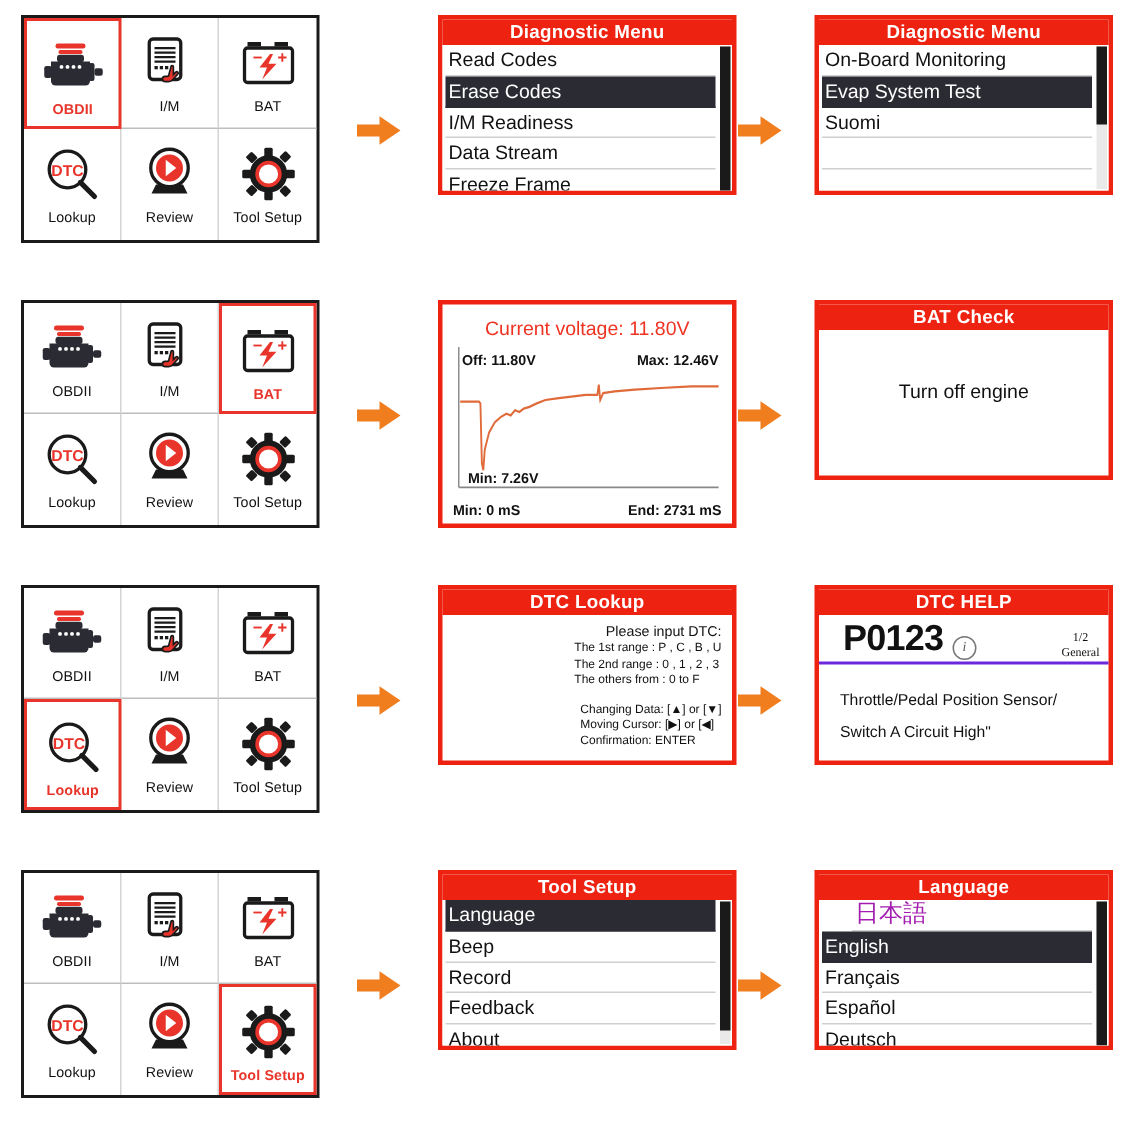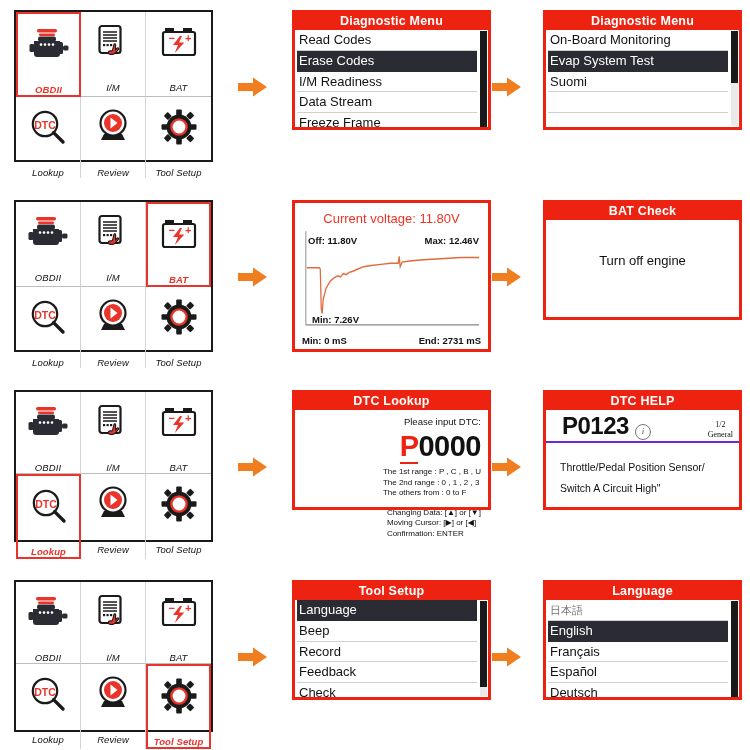--- a/index.html
+++ b/index.html
@@ -19,21 +19,21 @@
   }
   .cell{
     position:relative;box-sizing:border-box;
     display:flex;flex-direction:column;align-items:center;justify-content:flex-start;
     padding-top:7px;
     border-right:1px solid #d4d4d4;border-bottom:1px solid #bdbdbd;
   }
   .cell:nth-child(3n){border-right:none;}
   .cell:nth-child(n+4){border-bottom:none;}
   .cell .ic{height:46px;display:flex;align-items:center;justify-content:center;}
-  .cell .lbl{font-size:9.5px;color:#111;margin-top:17px;letter-spacing:.1px;white-space:nowrap;font-style:italic;}
+  .cell .lbl{font-size:9.5px;color:#111;margin-top:1px;letter-spacing:.1px;white-space:nowrap;}
   .cell.sel{border:2px solid #e8342a;z-index:3;}
   .cell.sel .lbl{color:#e8342a;font-weight:bold;}
 
   
   .arrow{
     position:absolute;top:68px;width:30px;height:22px;
   }
   .arrow.a1{left:238px;} .arrow.a2{left:492px;}
 
   
@@ -50,21 +50,21 @@
     flex:0 0 auto;
   }
   .list{flex:1 1 auto;position:relative;background:#fff;overflow:hidden;display:flex;flex-direction:column;}
   .list-inner{flex:1 1 auto;padding-left:2px;padding-right:11px;}
   .li{
     height:20.8px;line-height:20.8px;font-size:13px;color:#111;
     border-bottom:1px solid #cfcfcf;box-sizing:border-box;
     white-space:nowrap;overflow:hidden;padding-left:2px;
   }
   .li.hl{background:#2b2b33;color:#fff;border-bottom:1px solid #2b2b33;}
-  .li.jp{font-size:11px;color:#737373;}
+  .li.jp{font-size:16px;color:#a21caf;margin-left:20px;}
   .scrollbar{
     position:absolute;right:1px;top:1px;bottom:1px;width:7px;background:#e9e9e9;
   }
   .thumb{position:absolute;left:0;width:7px;background:#1a1a1a;}
 
   
   .volt-screen{
     position:absolute;left:292px;top:2px;width:199px;height:152px;
     border:3px solid #ee2211;background:#fff;box-sizing:border-box;
     padding:4px 5px 3px 5px;display:flex;flex-direction:column;
@@ -502,21 +502,20 @@
   <div class="arrow a1">
     <svg width="30" height="22" viewBox="0 0 30 22">
         <path d="M0 7h15V1.5L29 11 15 20.5V15H0z" fill="#f07d1e"></path>
       </svg>
   </div>
 
   <div class="screen c2">
     <div class="title-bar">DTC Lookup</div>
     <div class="dtc-body">
       <div class="dtc-please">Please input DTC:</div>
-      <div class="dtc-code"><span class="p">P</span><span>0000</span></div>
       <div class="dtc-rules">
         <div>The 1st range : P , C , B , U</div>
         <div>The 2nd range : 0 , 1 , 2 , 3</div>
         <div>The others from : 0 to F</div>
       </div>
       <div class="dtc-keys">
         <div>Changing Data: [▲]  or [▼]</div>
         <div>Moving Cursor:  [▶] or  [◀]</div>
         <div>Confirmation:  ENTER</div>
       </div>
@@ -653,21 +652,21 @@
   </div>
 
   <div class="screen c2">
     <div class="title-bar">Tool Setup</div>
     <div class="list">
       <div class="list-inner">
         <div class="li hl">Language</div>
         <div class="li">Beep</div>
         <div class="li">Record</div>
         <div class="li">Feedback</div>
-        <div class="li">Check</div>
+        <div class="li">About</div>
       </div>
       <div class="scrollbar">
           <div class="thumb" style="top:0;height:86px;"></div>
         </div>
     </div>
   </div>
 
   <div class="arrow a2">
     <svg width="30" height="22" viewBox="0 0 30 22">
         <path d="M0 7h15V1.5L29 11 15 20.5V15H0z" fill="#f07d1e"></path>

